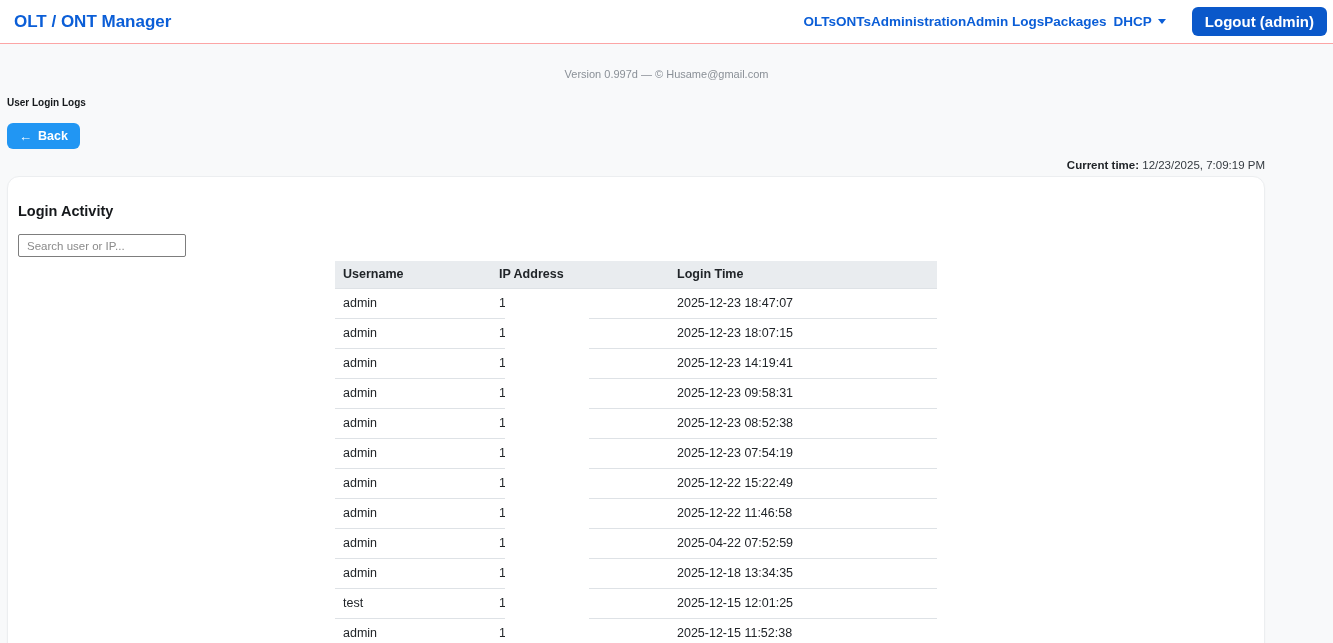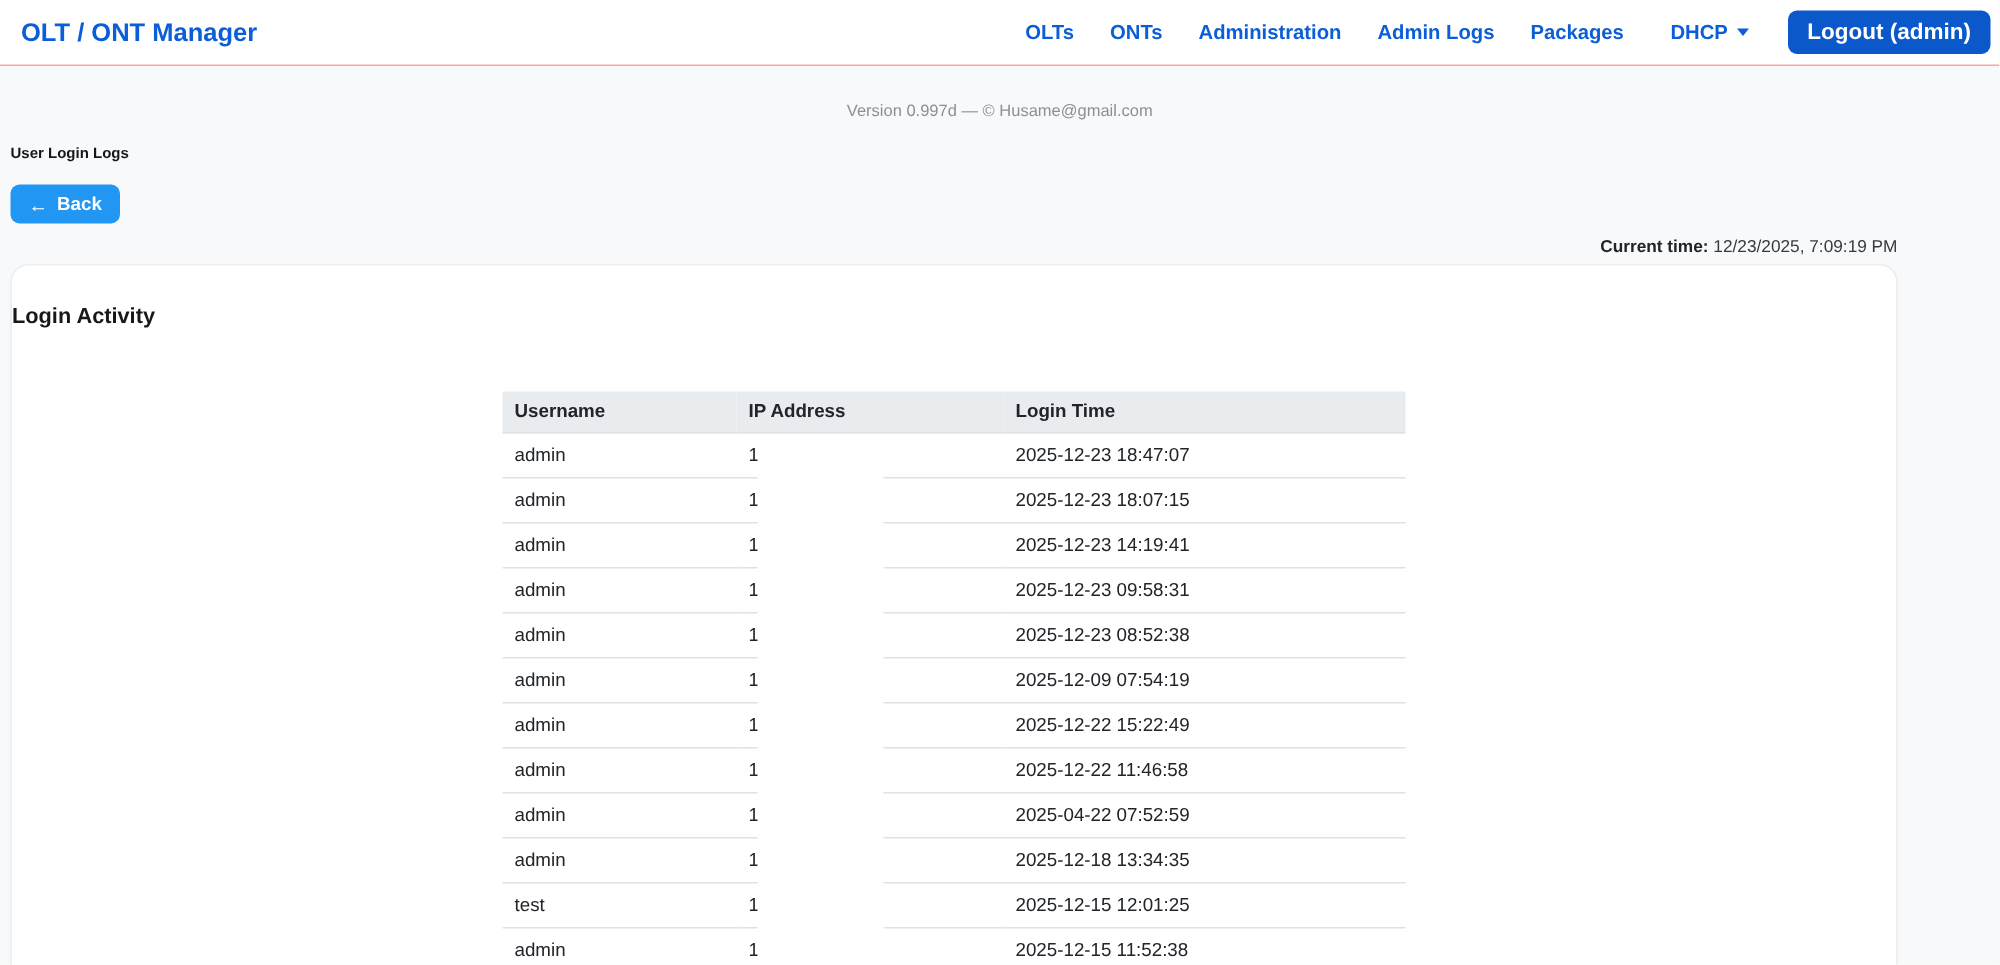--- a/index.html
+++ b/index.html
@@ -19,21 +19,21 @@
     border-bottom: 1px solid #fca5a5;
     display: flex; align-items: center;
     padding: 0 6px 0 14px;
   }
   .brand {
     font-size: 17px; font-weight: 700; color: #0b5ed7;
     text-decoration: none; cursor: pointer;
   }
   .nav-links {
     margin-left: auto; margin-right: 26px;
-    display: flex; align-items: center; gap: 24px;
+    display: flex; align-items: center; gap: 0;
   }
   .nav-link {
     font-size: 13.5px; font-weight: 700; color: #0b5ed7;
     text-decoration: none; cursor: pointer; white-space: nowrap;
   }
   .nav-link.has-dropdown { margin-left: 7px; }
   .caret {
     display: inline-block; margin-left: 6px; vertical-align: 2px;
     width: 0; height: 0;
     border-left: 4px solid transparent;
@@ -80,21 +80,21 @@
   
   .card {
     position: absolute; left: 7px; top: 176px;
     width: 1258px; height: 490px;
     background: #ffffff;
     border: 1px solid #eceef0;
     border-radius: 12px;
     box-shadow: 0 1px 2px rgba(0,0,0,0.03);
   }
   .panel-title {
-    position: absolute; left: 0; top: 26px;
+    position: absolute; left: 10px; top: 26px;
     font-size: 14.5px; font-weight: 700; color: #16191c; text-align: center;
   }
   .search-input {
     position: absolute; left: 10px; top: 57px;
     width: 168px; height: 23px;
     border: 1px solid #7d7d7d; border-radius: 2px;
     padding: 0 8px;
     font-family: inherit; font-size: 11.5px; color: #212529;
     outline: none; background: #fff;
   }
@@ -153,20 +153,21 @@
 </button>
 
 <div class="current-time">
   <span class="ct-label">Current time:</span>
   <span>12/23/2025, 7:09:19 PM</span>
 </div>
 
 <div class="card">
   <h2 class="panel-title">Login Activity</h2>
 
+  <input class="search-input" type="text" placeholder="Search user or IP..." style="">
 
   <div class="table-wrap">
     <table class="login-table">
       <colgroup>
         <col style="width:156px">
         <col style="width:178px">
         <col style="width:268px">
       </colgroup>
       <thead>
         <tr>
@@ -197,21 +198,21 @@
             <td>2025-12-23 09:58:31</td>
           </tr>
           <tr>
             <td>admin</td>
             <td>10</td>
             <td>2025-12-23 08:52:38</td>
           </tr>
           <tr>
             <td>admin</td>
             <td>10</td>
-            <td>2025-12-09 07:54:19</td>
+            <td>2025-12-23 07:54:19</td>
           </tr>
           <tr>
             <td>admin</td>
             <td>10</td>
             <td>2025-12-22 15:22:49</td>
           </tr>
           <tr>
             <td>admin</td>
             <td>10</td>
             <td>2025-12-22 11:46:58</td>

